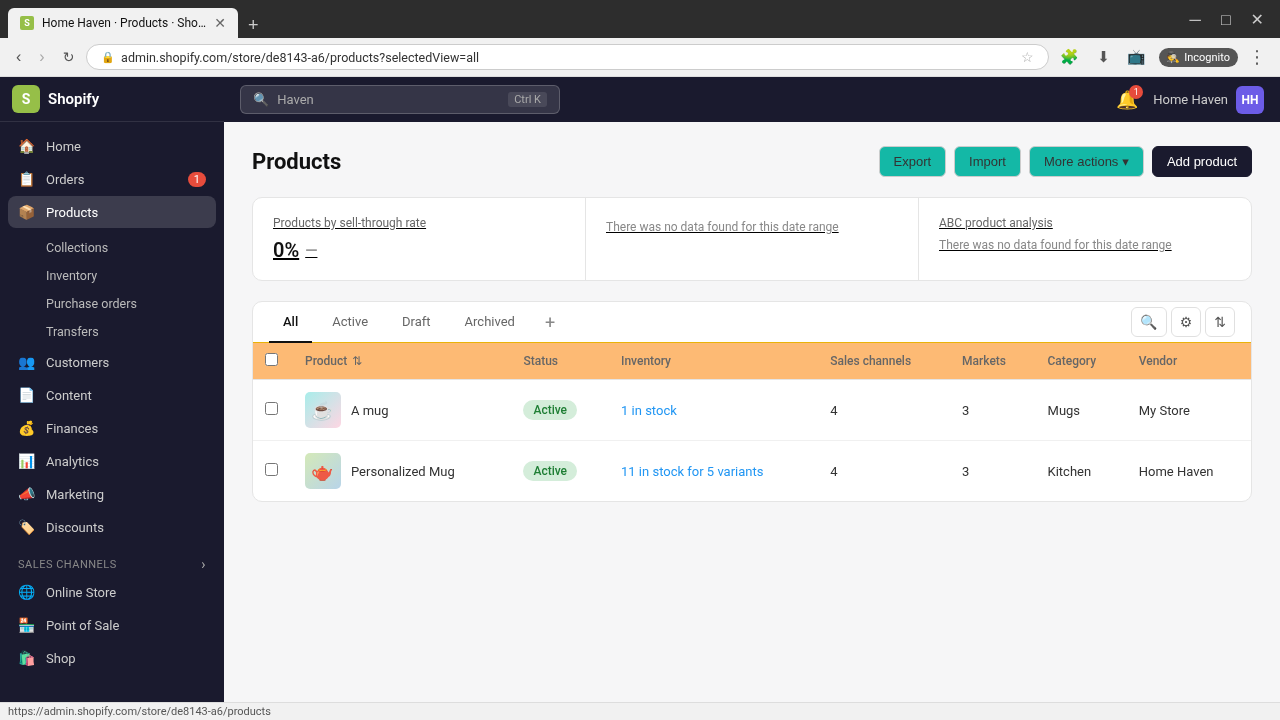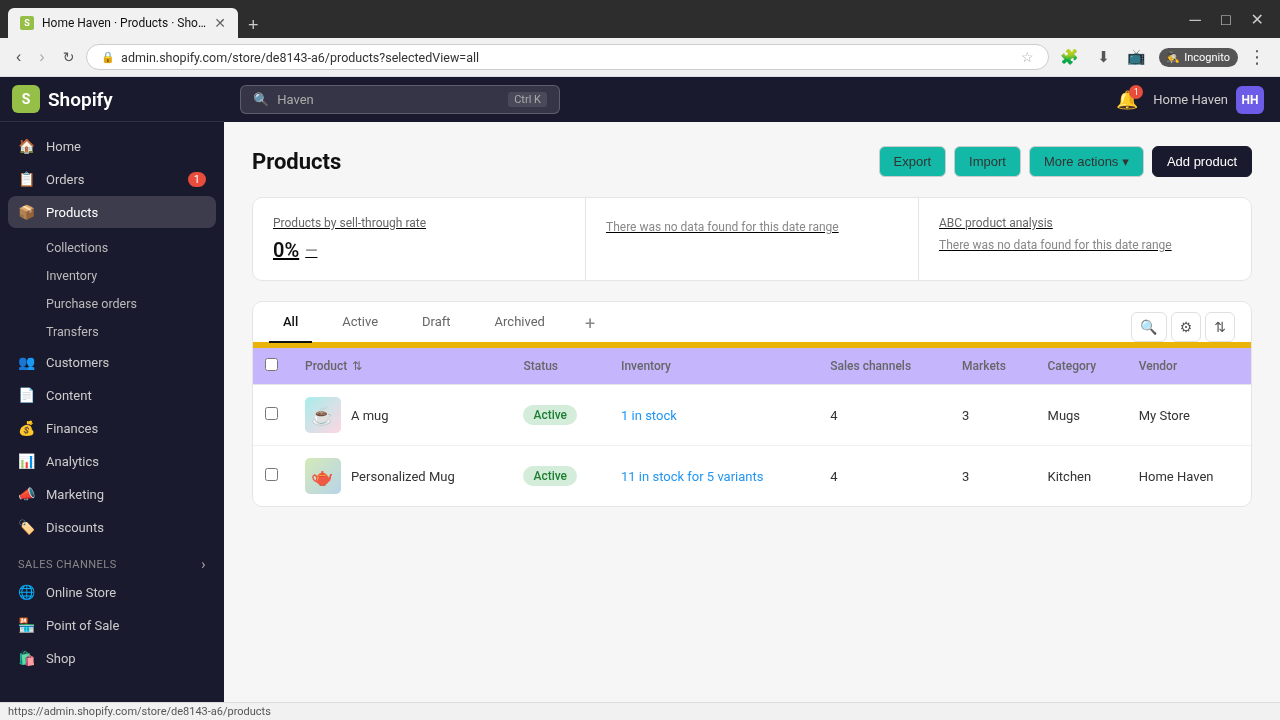--- a/index.html
+++ b/index.html
@@ -35,30 +35,30 @@
     .stats-row { display: flex; gap: 0; background: white; border: 1px solid #e5e5e5; border-radius: 10px; margin-bottom: 20px; overflow: hidden; }
     .stat-card { flex: 1; padding: 18px 20px; border-right: 1px solid #e5e5e5; text-decoration: underline; }
     .stat-card:last-child { border-right: none; }
     .stat-label { font-size: 12px; color: #666; margin-bottom: 8px; }
     .stat-value { font-size: 20px; font-weight: 600; color: #111; display: flex; align-items: center; gap: 6px; }
     .stat-value .dash { color: #999; font-size: 16px; }
     .stat-note { font-size: 12px; color: #888; margin-top: 4px; }
 
     
     .table-container { background: white; border: 1px solid #e5e5e5; border-radius: 10px; overflow: hidden; }
-    .table-tabs { display: flex; align-items: flex-end; padding: 0 16px; border-bottom: 6px solid #eab308; gap: 16px; }
+    .table-tabs { display: flex; align-items: center; padding: 0 16px; border-bottom: 1px solid #eab308; gap: 6px; }
     .table-tab { padding: 12px 14px; font-size: 13px; color: #666; cursor: pointer; border-bottom: 2px solid transparent; margin-bottom: -1px; }
     .table-tab.active { color: #111; border-bottom-color: #111; font-weight: 500; }
     .table-tab-add { color: #888; font-size: 18px; padding: 8px; cursor: pointer; margin-left: 2px; }
     .table-toolbar-right { margin-left: auto; display: flex; gap: 4px; }
     .icon-btn { background: none; border: 1px solid #e0e0e0; border-radius: 6px; padding: 6px 8px; cursor: pointer; color: #555; font-size: 14px; }
 
     
     .data-table { width: 100%; border-collapse: collapse; }
-    .data-table th { padding: 10px 12px; text-align: left; font-size: 12px; color: #666; font-weight: 500; border-bottom: 1px solid #e5e5e5; background: #c4b5fd; }
+    .data-table th { padding: 10px 12px; text-align: left; font-size: 12px; color: #666; font-weight: 500; border-bottom: 1px solid #e5e5e5; background: #fdba74; }
     .data-table td { padding: 12px 12px; font-size: 13px; color: #333; border-bottom: 1px solid #f0f0f0; vertical-align: middle; }
     .data-table tr:last-child td { border-bottom: none; }
     .checkbox-col { width: 40px; }
     .product-cell { display: flex; align-items: center; gap: 10px; }
     .product-thumb-mug { background: linear-gradient(135deg, #a8edea, #fed6e3); width: 36px; height: 36px; border-radius: 5px; display: flex; align-items: center; justify-content: center; font-size: 18px; }
     .product-thumb-pmug { background: linear-gradient(135deg, #d4e9b8, #b8d4e9); width: 36px; height: 36px; border-radius: 5px; display: flex; align-items: center; justify-content: center; font-size: 18px; }
     .status-badge { display: inline-flex; align-items: center; padding: 3px 10px; border-radius: 12px; font-size: 12px; font-weight: 500; }
     .status-active { background: #d4edda; color: #1e7e34; }
     .inventory-link { color: #2196f3; text-decoration: none; }
 
@@ -105,21 +105,21 @@
 
 <div class="app">
 
   <div class="sidebar">
 
     <div style="background:#1a1a2e; padding:0;">
 
       <div style="padding:8px 12px; display:flex; align-items:center; gap:10px; border-bottom:1px solid rgba(255,255,255,0.1);">
         <div style="display:flex;align-items:center;gap:8px;">
           <div style="width:28px;height:28px;background:#96bf48;border-radius:6px;display:flex;align-items:center;justify-content:center;font-weight:bold;color:white;font-size:14px;">S</div>
-          <span style="color:white;font-weight:600;font-size:19px;">Shopify</span>
+          <span style="color:white;font-weight:600;font-size:15px;">Shopify</span>
         </div>
       </div>
     </div>
 
     <div style="padding:8px;">
 
       <div class="sidebar-item">
         <span class="icon">🏠</span>
         <span>Home</span>
       </div>

